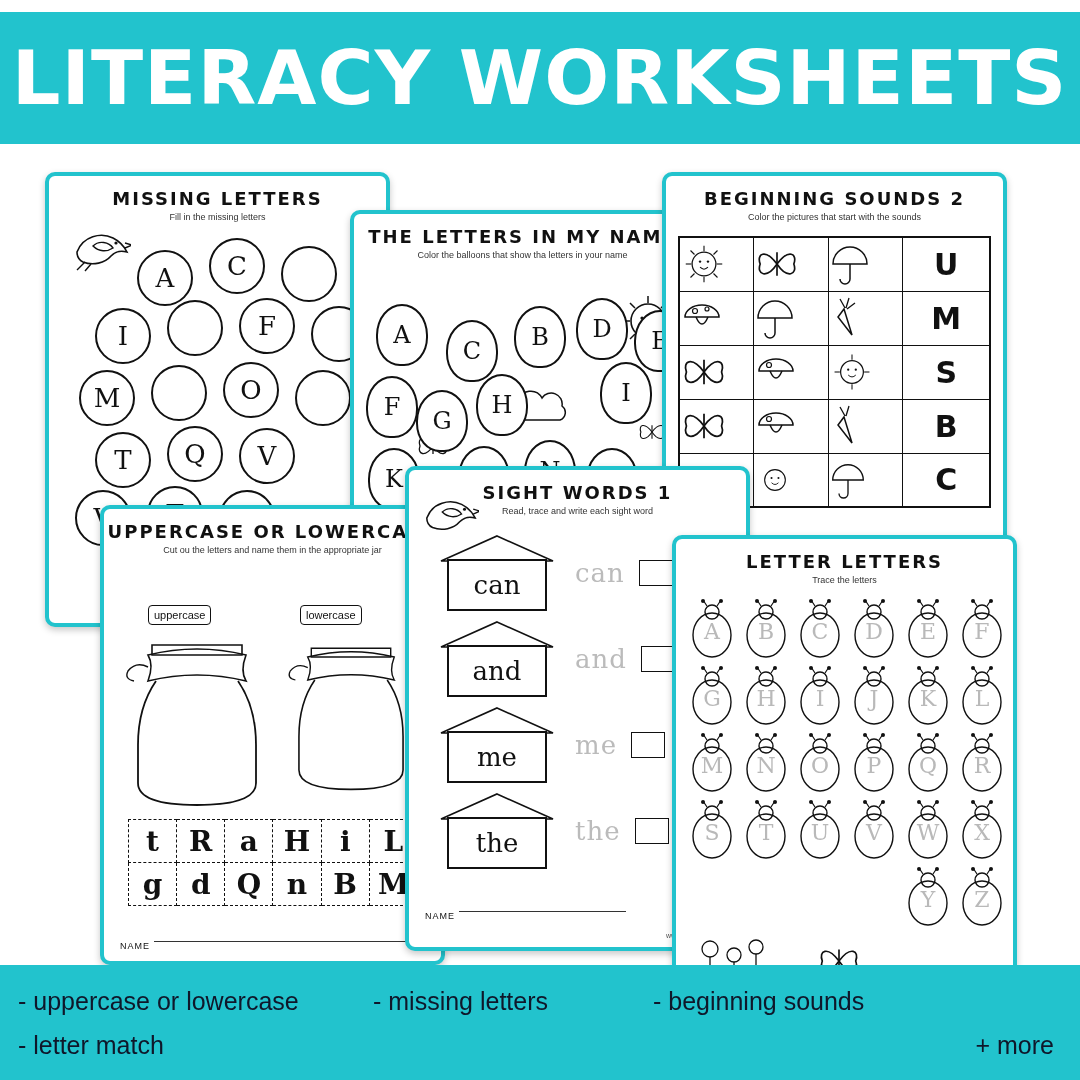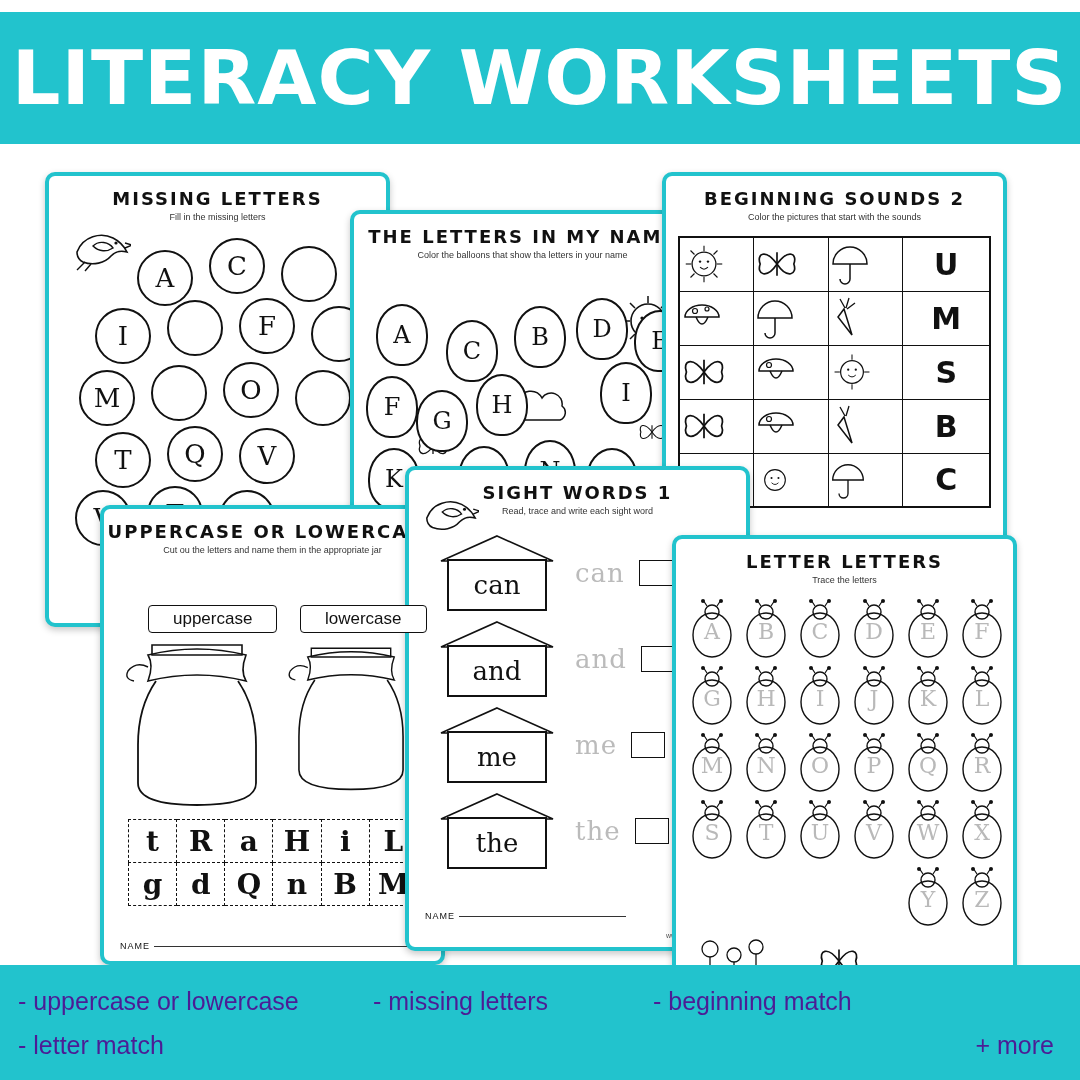--- a/index.html
+++ b/index.html
@@ -26,21 +26,21 @@
     letter-spacing:1px;
     color:#ffffff;
     white-space:nowrap;
     transform:scaleX(1.02);
   }
 
   
   .footer {
     position:absolute; left:0; bottom:0; width:1080px; height:115px;
     background:#22C3CD;
-    color:#4c1d95;
+    color:#0f172a;
     padding:14px 18px 0 18px;
   }
   .footer .frow { display:flex; width:100%; }
   .footer .fcol { font-size:25px; line-height:44px; white-space:nowrap; }
   .fc1 { width:355px; }
   .fc2 { width:280px; }
   .fc3 { width:300px; }
   .fmore { text-align:right; flex:1; padding-right:8px; }
 
   
@@ -62,21 +62,21 @@
     margin-top:12px;
   }
   .sheet .wsub {
     text-align:center;
     font-size:9px;
     color:#333;
     margin-top:3px;
   }
   .namerow {
     position:absolute; bottom:10px; left:16px; right:16px;
-    font-size:9px; letter-spacing:1px; display:flex; align-items:center; gap:4px;
+    font-size:9px; letter-spacing:1px; display:flex; align-items:flex-start; gap:4px;
   }
   .namerow .line { flex:1; border-bottom:1px solid #333; height:1px; }
 
   
   #sheet-missing { left:45px; top:172px; width:345px; height:455px; }
   .circgrid { position:relative; margin-top:28px; height:300px; }
   .circ {
     position:absolute; width:56px; height:56px; border-radius:50%;
     border:2px solid #111; display:flex; align-items:center; justify-content:center;
     font-family:"DejaVu Serif", serif; font-size:26px; background:#fff;
@@ -100,21 +100,21 @@
   .soundtable td.letter {
     width:28%; text-align:center; font-family:"DejaVu Sans", sans-serif;
     font-weight:bold; font-size:30px;
   }
 
   
   #sheet-case { left:100px; top:505px; width:345px; height:460px; }
   .jars { position:relative; margin-top:18px; height:260px; }
   .jarlabel {
     position:absolute; border:1.5px solid #111; border-radius:4px;
-    font-size:17px; padding:3px 24px; background:#fff; z-index:3;
+    font-size:11px; padding:3px 5px; background:#fff; z-index:3;
   }
   .lettertable { position:absolute; left:24px; top:310px; width:290px; border-collapse:collapse; }
   .lettertable td {
     border:1.5px dashed #111; width:48px; height:43px; text-align:center;
     font-family:"DejaVu Serif", serif; font-size:28px; font-weight:bold;
   }
 
   
   #sheet-sight { left:405px; top:466px; width:345px; height:485px; }
   .houses { margin-top:14px; position:relative; }
@@ -808,20 +808,20 @@
   <div class="namerow">
     <span>NAME</span>
     <span class="line"></span>
   </div>
 </div>
 
 <div class="footer">
   <div class="frow">
     <div class="fcol fc1">- uppercase or lowercase</div>
     <div class="fcol fc2">- missing letters</div>
-    <div class="fcol fc3">- beginning match</div>
+    <div class="fcol fc3">- beginning sounds</div>
     <div class="fcol fmore"></div>
   </div>
   <div class="frow">
     <div class="fcol fc2">- letter match</div>
     <div class="fcol fmore">+ more</div>
   </div>
 </div>
 
 </body></html>

